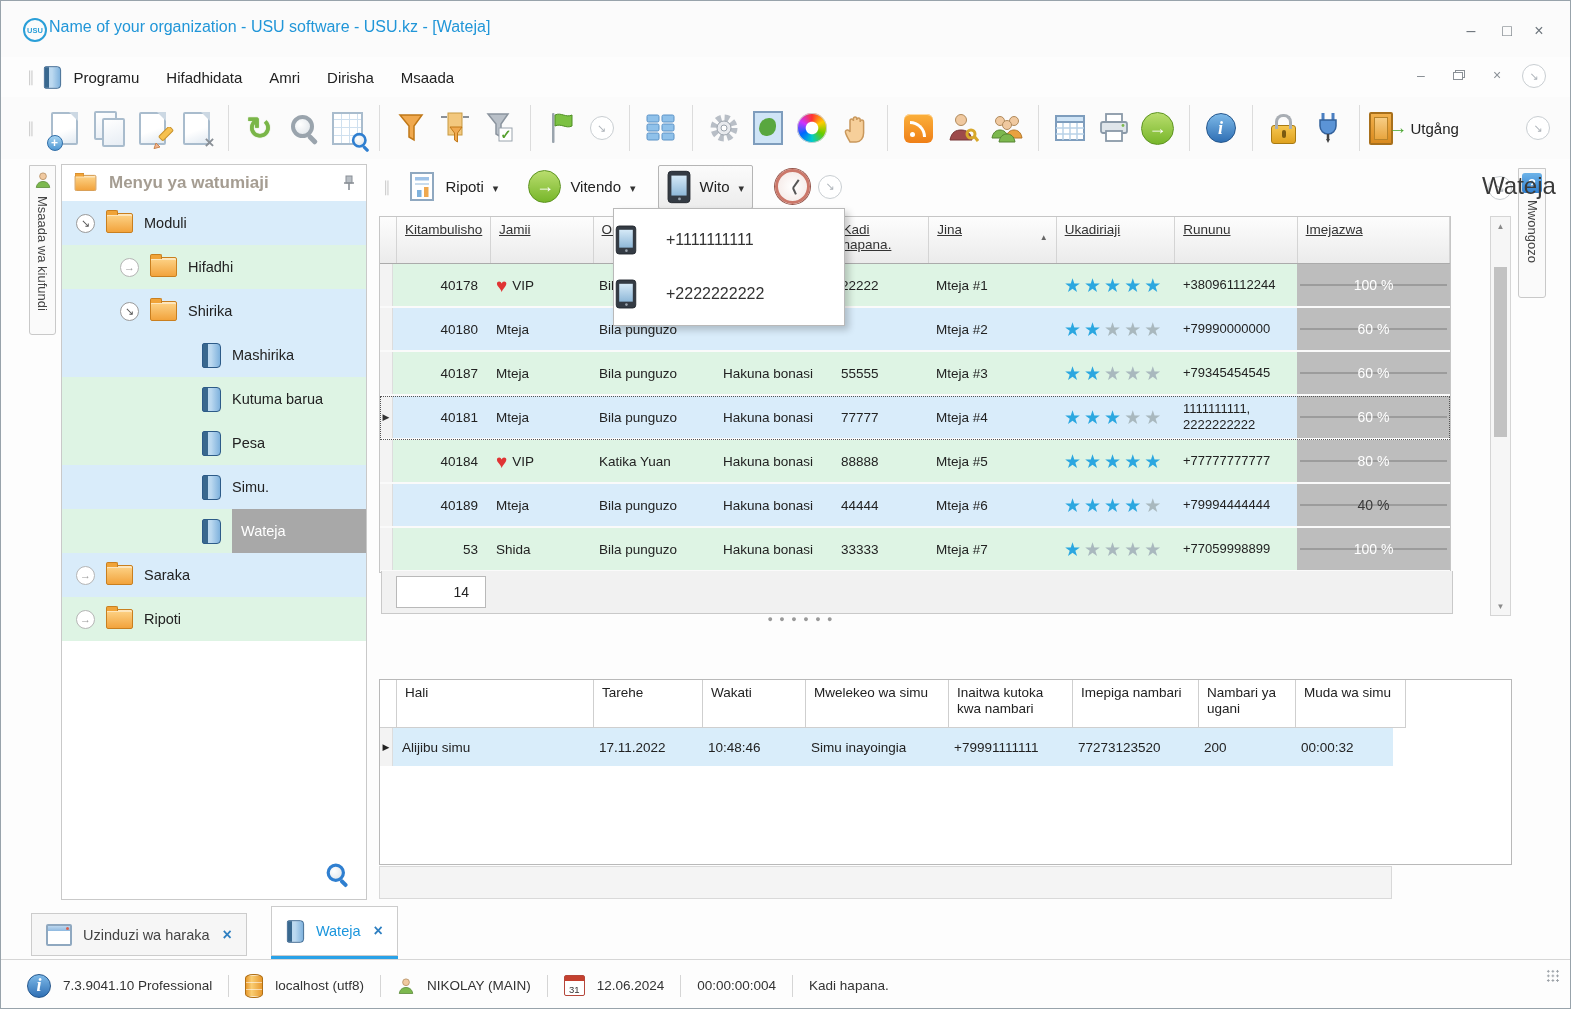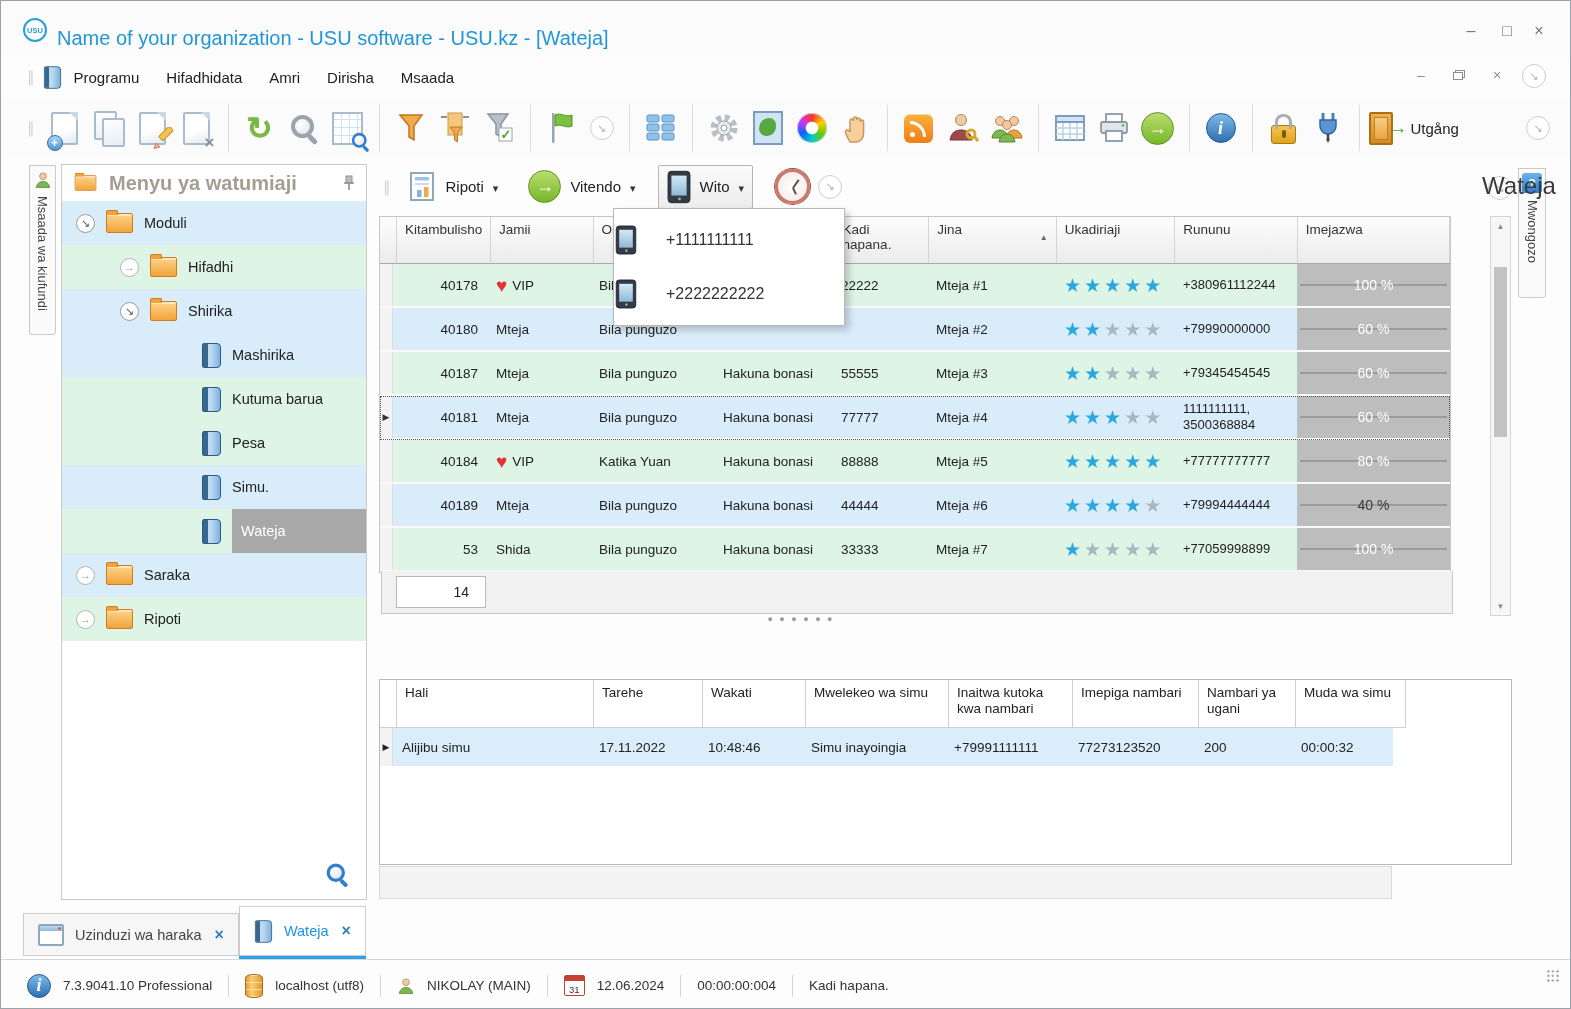--- a/index.html
+++ b/index.html
@@ -1,21 +1,21 @@
 <!DOCTYPE html>
 <html><head>
 <meta charset="utf-8">
 <style>
   html,body{margin:0;padding:0;background:#fff;font-family:"Liberation Sans",sans-serif;}
   .window{position:relative;width:1571px;height:1009px;box-sizing:border-box;border:1px solid #98a3ab;background:#fdfdfd;overflow:hidden;}
 
   
   .titlebar{position:absolute;left:0;top:0;right:0;height:56px;background:#fbfbfb;}
   .usu-logo{position:absolute;left:22px;top:17px;width:24px;height:24px;border:2px solid #2a9fd8;border-radius:50%;color:#2a9fd8;font-size:7.5px;font-weight:bold;display:flex;align-items:center;justify-content:center;box-sizing:border-box;}
-  .apptitle{position:absolute;left:56px;top:17px;font-size:20px;color:#2196d8;white-space:nowrap;margin-top:9px;}
+  .apptitle{position:absolute;left:48px;top:17px;font-size:16px;color:#2196d8;white-space:nowrap;}
   .wctl{position:absolute;top:20px;width:22px;height:20px;color:#6d757c;font-size:16px;display:flex;align-items:center;justify-content:center;cursor:pointer;}
   .wc-min{right:88px}.wc-max{right:52px}.wc-close{right:20px}
 
   
   .menubar{position:absolute;left:0;top:56px;right:0;height:40px;background:#fdfdfd;display:flex;align-items:center;}
   .grip{color:#d0d0d0;font-size:15px;margin:0 8px 0 26px;}
   .mdoc{margin-right:12px;}
   .mitem{font-size:15px;color:#222;margin-right:27px;cursor:pointer;}
   .mdictl{position:absolute;top:8px;width:22px;height:20px;color:#8a9096;display:flex;align-items:center;justify-content:center;font-size:14px;cursor:pointer;}
   .md-min{right:138px}.md-rest{right:100px}.md-close{right:62px}
@@ -70,21 +70,21 @@
   .vtab{position:absolute;display:flex;flex-direction:column;align-items:center;border:1px solid #c9c9c9;background:#fafafa;box-sizing:border-box;border-radius:0 0 3px 3px;}
   .vtab.left{left:28px;top:164px;width:27px;height:170px;padding-top:5px;}
   .vtab.right{left:1517px;top:167px;width:28px;height:130px;padding-top:4px;}
   .vlabel{writing-mode:vertical-rl;font-size:13px;color:#444;margin-top:7px;white-space:nowrap;}
   .helpic{width:20px;height:20px;border-radius:3px;background:linear-gradient(#6db3e8,#2f7fd0);color:#fff;display:flex;align-items:center;justify-content:center;}
   .helpic::before{content:"?";font-size:13px;font-weight:bold;}
 
   
   .sidebar{position:absolute;left:60px;top:163px;width:306px;height:736px;border:1px solid #c9c9c9;background:#fff;box-sizing:border-box;}
   .sb-head{height:36px;display:flex;align-items:center;gap:10px;padding:0 10px;}
-  .sb-title{flex:1;font-size:20px;font-weight:bold;color:#a59d92;}
+  .sb-title{flex:1;font-size:17px;font-weight:bold;color:#a59d92;}
   .fd{width:25px;height:18px;background:linear-gradient(#fdd489,#f2a33c);border:1px solid #c97f1f;border-radius:2px;position:relative;box-shadow:inset 0 2px 0 rgba(255,255,255,.45);flex:none;}
   .fd::before{content:"";position:absolute;left:-1px;top:-4px;width:10px;height:4px;background:#f0a338;border:1px solid #c97f1f;border-bottom:none;border-radius:2px 2px 0 0;}
   .fd.sm{transform:scale(.8);}
   .bk{width:19px;height:25px;background:linear-gradient(90deg,#39688f 0 5px,#bcd9f0 5px 8px,#7fb2dd);border:1px solid #2d5b88;border-radius:2px 4px 4px 2px;flex:none;box-sizing:border-box;}
   .bk.sm{transform:scale(.9);}
   .srow{display:flex;align-items:center;gap:11px;height:44px;box-sizing:border-box;font-size:14.5px;color:#222;cursor:pointer;}
   .sb{background:#d9ecfa}.sg{background:#def4e4}
   .expander{width:19px;height:19px;border:1px solid #9a9a9a;border-radius:50%;display:flex;align-items:center;justify-content:center;font-size:11px;color:#555;background:#fff;flex:none;box-sizing:border-box;}
   .expander.c{color:#999;border-color:#b5b5b5;}
   .slabel{white-space:nowrap;}
@@ -99,21 +99,21 @@
   .clock{width:29px;height:29px;border-radius:50%;border:3px solid #cb7769;background:radial-gradient(#fff,#f3e6e2);position:relative;box-shadow:0 0 0 1px #95574d;box-sizing:content-box;margin:0 8px;}
   .clock::before,.clock::after{content:"";position:absolute;left:50%;top:50%;height:2px;background:#555;transform-origin:0 50%;}
   .clock::before{width:10px;transform:rotate(-55deg);}
   .clock::after{width:7px;transform:rotate(65deg);}
   .main-title{position:absolute;left:1020px;top:8px;width:240px;text-align:center;font-size:24px;color:#3a3a3a;}
   .circarr.tright{position:absolute;left:1487px;top:175px;}
 
   
   .mtable{position:absolute;left:378px;top:215px;width:1072px;border:1px solid #c6c6c6;box-sizing:border-box;background:#fff;}
   .mhead{display:flex;height:46px;background:linear-gradient(#fdfdfd,#ebebeb);border-bottom:1px solid #ababab;}
-  .mhc{padding:5px 8px;font-size:13.5px;color:#333;border-right:1px solid #d4d4d4;box-sizing:border-box;position:relative;}
+  .mhc{padding:5px 8px;font-size:13.5px;color:#333;border-right:1px solid #d4d4d4;box-sizing:border-box;position:relative;text-decoration:underline;}
   .sortmark{position:absolute;right:8px;top:16px;font-size:8px;color:#666;}
   .mrow{height:44px;display:flex;border-bottom:2px solid #fafafa;box-sizing:border-box;position:relative;}
   .rg{background:#def4e4}.rb{background:#d9ecfa}
   .rsel{outline:1px dotted #555;outline-offset:-1px;}
   .mc{display:flex;align-items:center;padding:0 9px;box-sizing:border-box;font-size:13.5px;color:#222;overflow:hidden;}
   .mc.num{justify-content:flex-end;}
   .mc.marker{background:#f3f3f3;border-right:1px solid #ddd;justify-content:center;padding:0;font-size:9px;color:#333;}
   .heart{color:#e03434;font-size:19px;line-height:1;margin-right:5px;}
   .star{font-size:19px;color:#a9b8be;margin-right:3px;line-height:1;}
   .star.on{color:#2ba7e0;}
@@ -150,21 +150,21 @@
   .btable{position:absolute;left:378px;top:678px;width:1133px;height:186px;border:1px solid #b9b9b9;background:#fff;box-sizing:border-box;}
   .btwrap{width:1013px;}
   .bhead{display:flex;height:48px;}
   .bhc{border-right:1px solid #cfcfcf;border-bottom:1px solid #cfcfcf;padding:5px 8px;font-size:13.5px;color:#222;box-sizing:border-box;line-height:1.2;}
   .brow{display:flex;height:38px;background:#d9edfa;}
   .bc{display:flex;align-items:center;padding:0 9px;font-size:13.5px;color:#222;box-sizing:border-box;}
   .bc.marker{background:#f3f3f3;border-right:1px solid #ddd;justify-content:center;padding:0;font-size:9px;}
   .graystrip{position:absolute;left:378px;top:865px;width:1013px;height:33px;background:#f4f4f4;border:1px solid #d9d9d9;box-sizing:border-box;}
 
   
-  .wtabs{position:absolute;left:22px;top:905px;display:flex;align-items:flex-end;height:50px;}
+  .wtabs{position:absolute;left:30px;top:905px;display:flex;align-items:flex-end;gap:24px;height:50px;}
   .wtab{display:flex;align-items:center;gap:11px;padding:0 14px;background:#f6f6f6;border:1px solid #ccc;height:43px;font-size:14.5px;color:#444;box-sizing:border-box;cursor:pointer;position:relative;}
   .wtab.active{background:#fff;height:50px;color:#1b96dd;}
   .wtab.active::after{content:"";position:absolute;left:-1px;right:-1px;bottom:-5px;height:4px;background:#29a2e8;}
   .wtclose{color:#2e7fc1;font-weight:bold;font-size:16px;margin-left:2px;cursor:pointer;}
   .winic{width:22px;height:18px;background:#fff;border:2px solid #8fa8c0;border-radius:2px;position:relative;box-sizing:content-box;}
   .winic::before{content:"";position:absolute;left:0;right:0;top:0;height:5px;background:linear-gradient(#bcd7ef,#8fb9e0);}
   .winic::after{content:"";position:absolute;right:1px;top:1px;width:3px;height:3px;background:#d8604f;border-radius:50%;}
 
   
   .statusbar{position:absolute;left:0;right:0;top:958px;height:51px;border-top:1px solid #d6d6d6;background:#fdfdfd;display:flex;align-items:center;padding-left:26px;font-size:13.5px;color:#333;}
@@ -557,21 +557,21 @@
           <div class="mc" style="width: 95px; flex: 0 0 auto;">77777</div>
           <div class="mc" style="width: 128px; flex: 0 0 auto;">Mteja #4</div>
           <div class="mc" style="width: 119px; flex: 0 0 auto;">
             <span class="star on">★</span>
             <span class="star on">★</span>
             <span class="star on">★</span>
             <span class="star">★</span>
             <span class="star">★</span>
           </div>
           <div class="mc ph" style="width: 123px; flex: 0 0 auto;">1111111111,
-3500368884</div>
+2222222222</div>
           <div class="mc imej" style="width: 153px; flex: 0 0 auto;">
             <div class="pwrap">
               <div class="pfill" style="width: 60%;"></div>
               <div class="plabel light">60 %</div>
             </div>
           </div>
         </div>
         <div class="mrow rg">
           <div class="mc marker" style="width: 13px; flex: 0 0 auto;"></div>
           <div class="mc num" style="width: 94px; flex: 0 0 auto;">40184</div>

